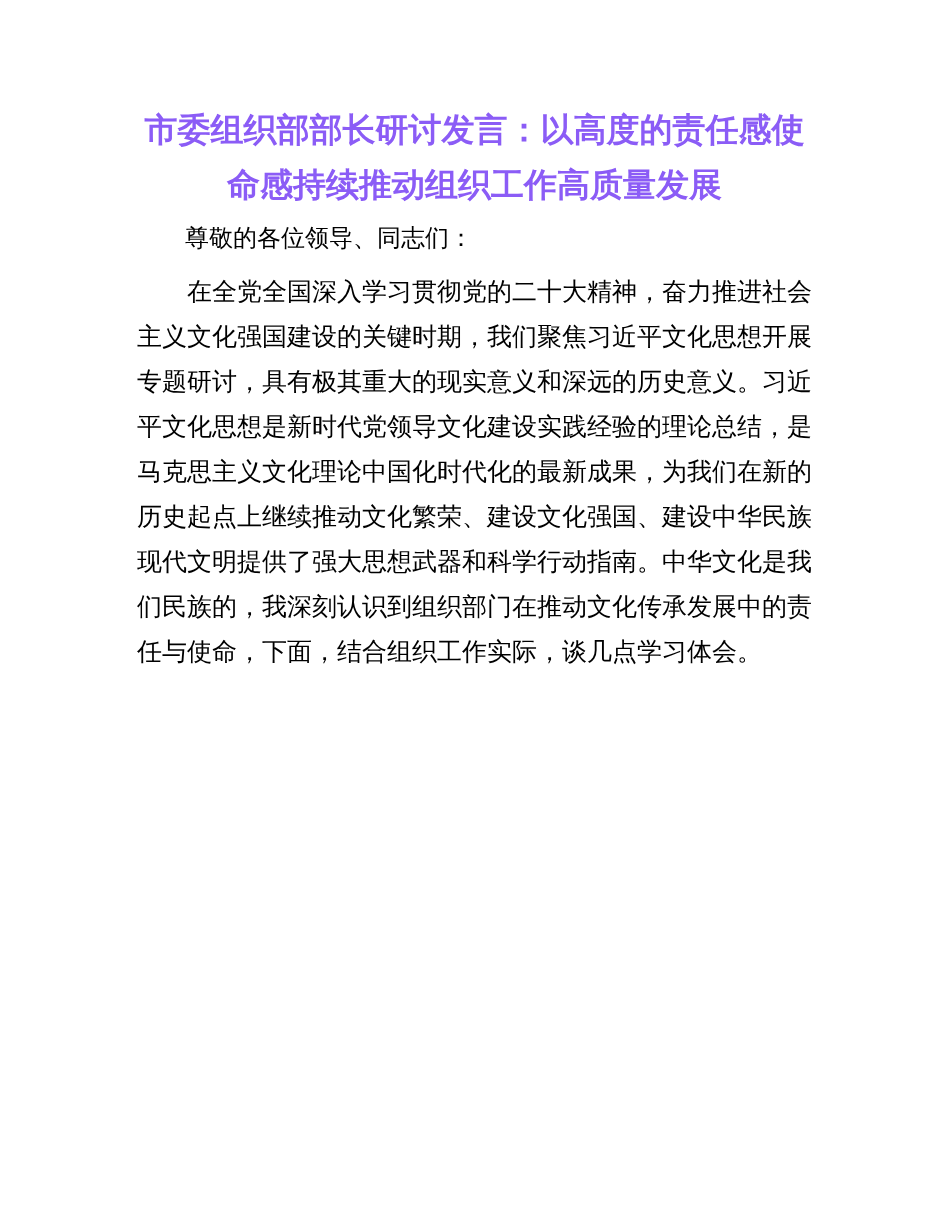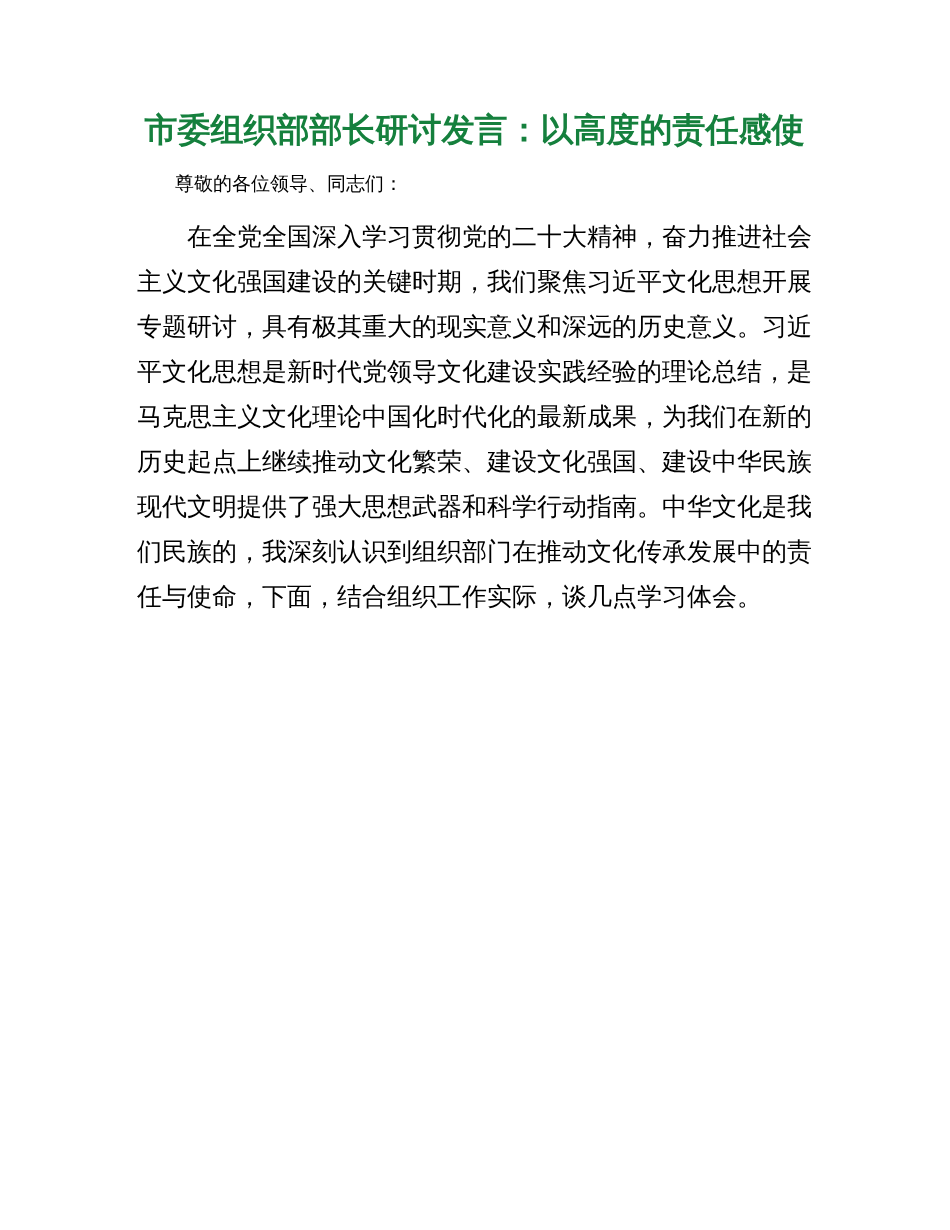--- a/index.html
+++ b/index.html
@@ -18,28 +18,28 @@
     width: 675px;
     margin-left: 137px;
     padding-top: 102px;
   }
   .doc-title {
     font-family: "Liberation Sans", "DejaVu Sans", sans-serif;
     font-weight: bold;
     font-size: 33px;
     line-height: 55px;
     text-align: center;
-    color: #15803d;
+    color: #8b5cf6;
     margin: 0;
     letter-spacing: 0;
   }
   .title-line { display: block; }
   .greeting {
     font-family: "Liberation Serif", "DejaVu Serif", serif;
-    font-size: 19px;
+    font-size: 24px;
     line-height: 45px;
     color: #000000;
     margin: 4px 0 8px 0;
     text-indent: 2em;
     white-space: nowrap;
   }
   .para {
     font-family: "Liberation Serif", "DejaVu Serif", serif;
     font-size: 25px;
     line-height: 45px;
@@ -52,20 +52,21 @@
   }
 </style>
 </head>
 <body>
 
 <div class="page">
   <div class="content">
 
     <h1 class="doc-title">
       <span class="title-line">市委组织部部长研讨发言：以高度的责任感使</span>
+      <span class="title-line">命感持续推动组织工作高质量发展</span>
     </h1>
 
     <p class="greeting">尊敬的各位领导、同志们：</p>
 
     <p class="para">在全党全国深入学习贯彻党的二十大精神，奋力推进社会主义文化强国建设的关键时期，我们聚焦习近平文化思想开展专题研讨，具有极其重大的现实意义和深远的历史意义。习近平文化思想是新时代党领导文化建设实践经验的理论总结，是马克思主义文化理论中国化时代化的最新成果，为我们在新的历史起点上继续推动文化繁荣、建设文化强国、建设中华民族现代文明提供了强大思想武器和科学行动指南。中华文化是我们民族的，我深刻认识到组织部门在推动文化传承发展中的责任与使命，下面，结合组织工作实际，谈几点学习体会。</p>
 
 
 
   </div>
 </div>

